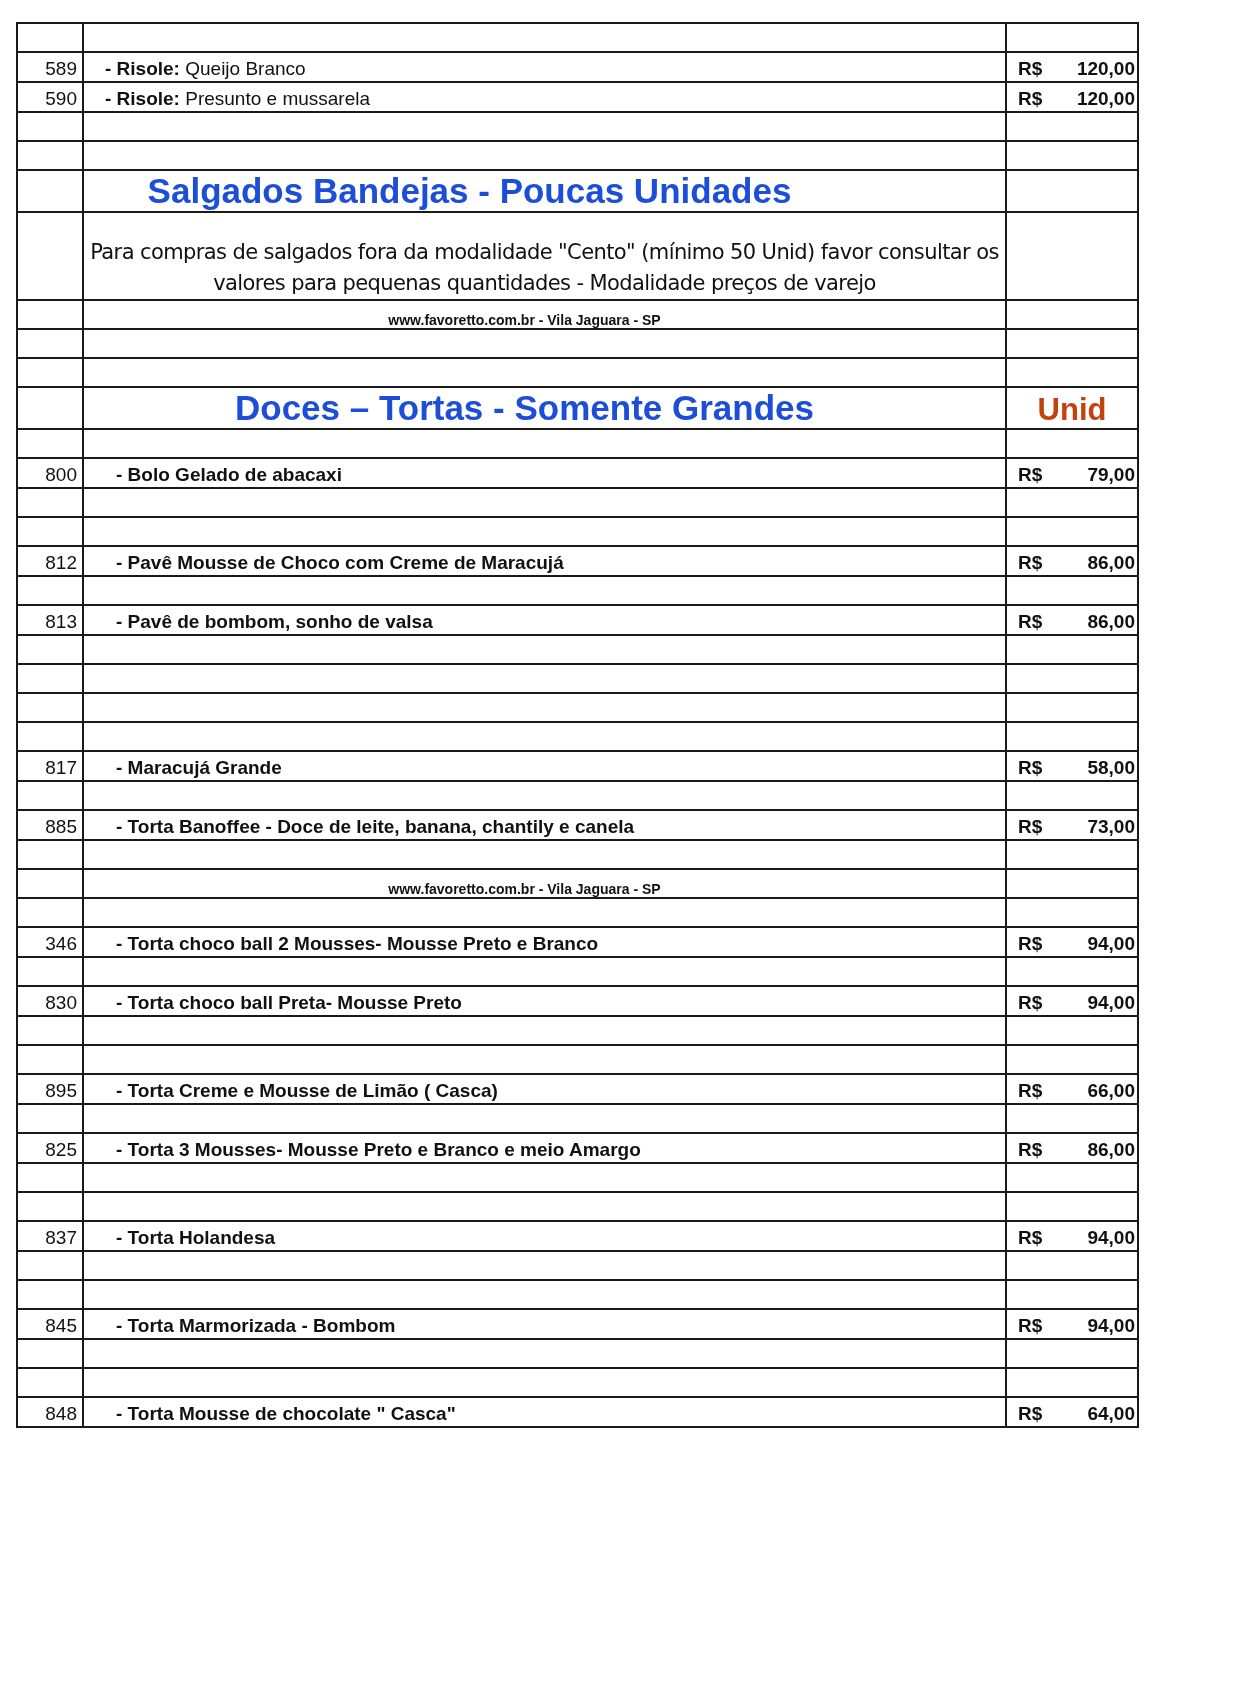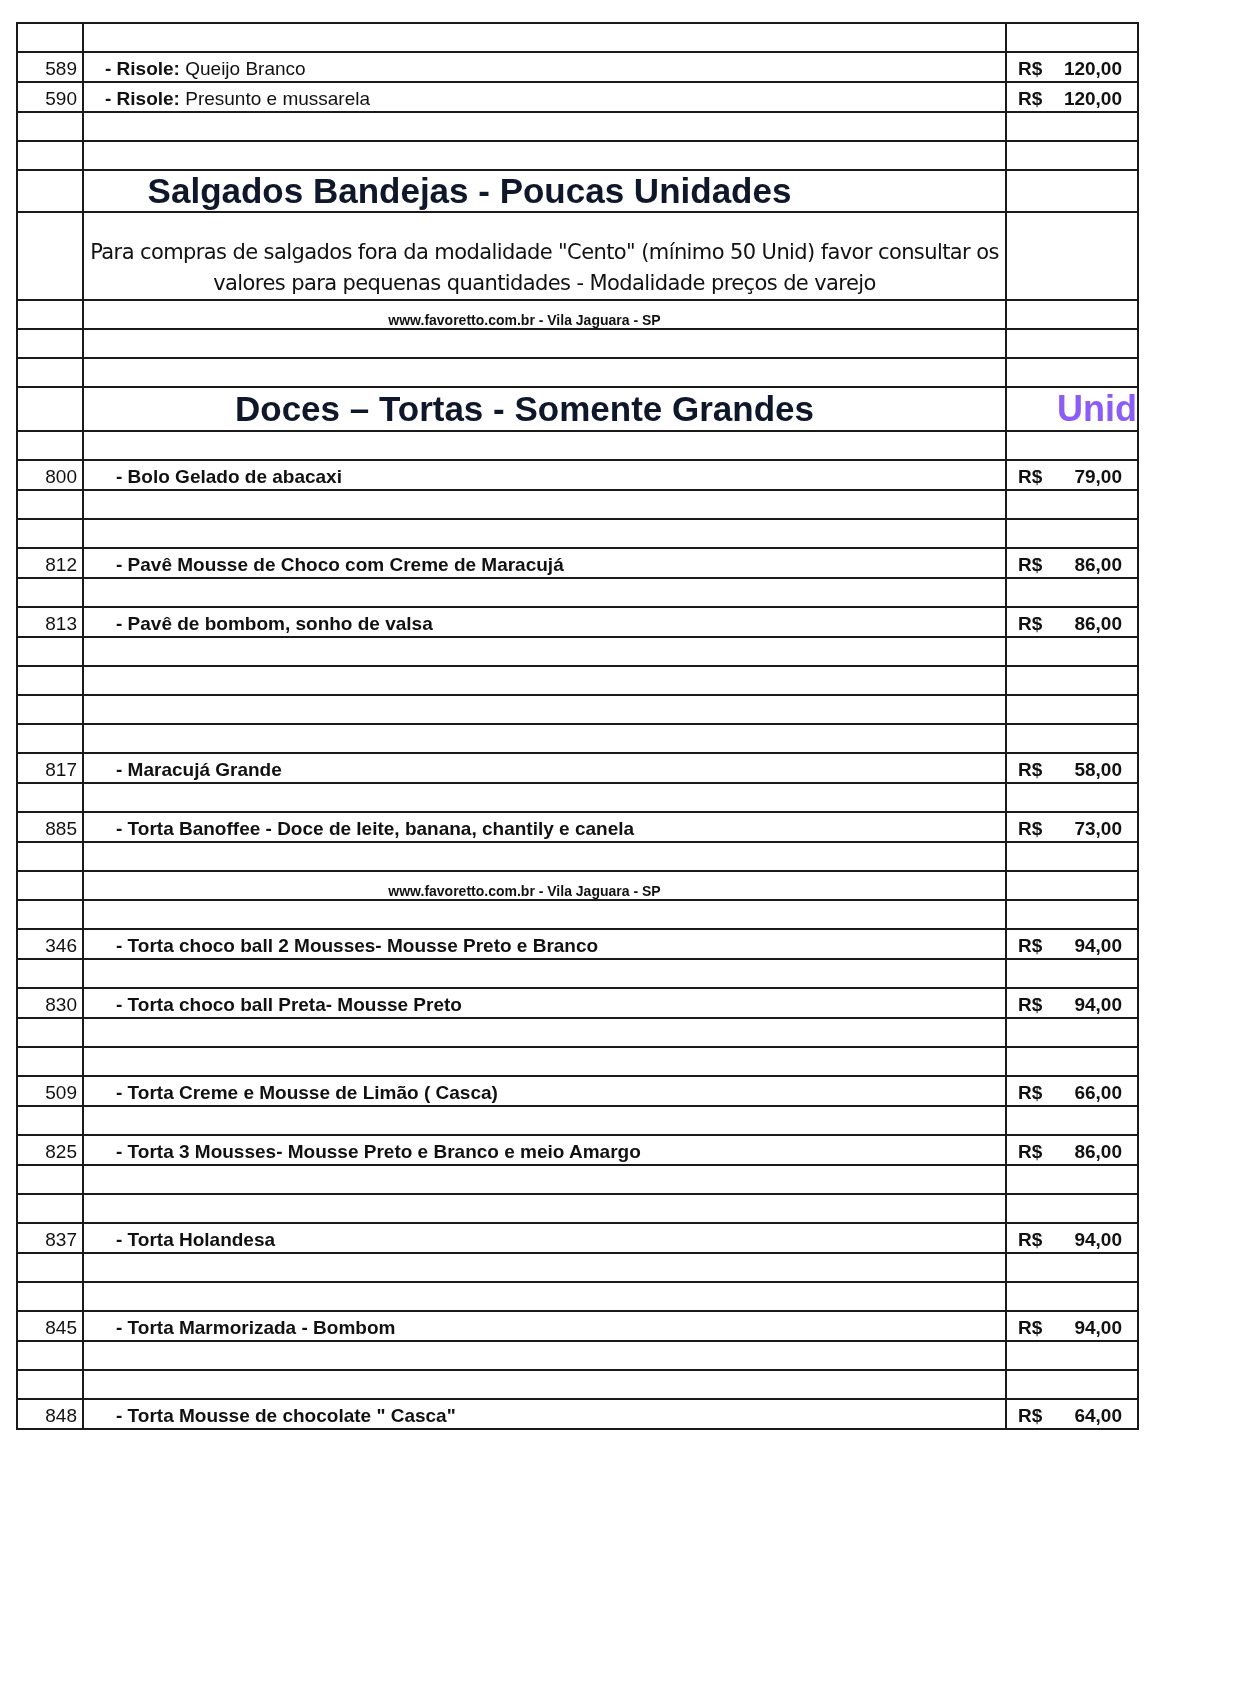--- a/index.html
+++ b/index.html
@@ -10,26 +10,26 @@
   #sheet td { border: 2px solid #1a1a1a; padding: 0; height: 27px; vertical-align: bottom; }
   #sheet col.c-code { width: 66px; }
   #sheet col.c-desc { width: 923px; }
   #sheet col.c-price { width: 132px; }
   .code { text-align: right; padding-right: 5px !important; font-size: 19px; padding-bottom: 1px !important; border-radius: 15px; }
   .desc { font-size: 19px; font-weight: bold; padding-left: 32px !important; white-space: nowrap; padding-bottom: 1px !important; }
   .desc.plain { padding-left: 21px !important; font-weight: normal; }
   .desc.plain b { font-weight: bold; }
   .price { font-size: 19px; font-weight: bold; white-space: nowrap; padding-bottom: 1px !important; }
   .price .cur { float: left; padding-left: 11px; }
-  .price .amt { float: right; padding-right: 15px; }
-  .section-title { color: #0f172a; font-weight: bold; font-size: 35px; text-align: center;
+  .price .amt { float: right; padding-right: 2px; }
+  .section-title { color: #1d4ed8; font-weight: bold; font-size: 35px; text-align: center;
                    vertical-align: middle !important; }
   .section-title.t1 { padding-right: 150px !important; }
   .section-title.t2 { padding-right: 40px !important; }
-  .unid { color: #8b5cf6; font-weight: bold; font-size: 36px; text-align: right; vertical-align: bottom !important; padding-bottom: 0 !important; }
+  .unid { color: #c2410c; font-weight: bold; font-size: 31px; text-align: center; vertical-align: bottom !important; padding-bottom: 0 !important; }
   .note { font-size: 21px; text-align: center; line-height: 31px; vertical-align: top !important;
           padding-top: 24px !important; font-family: "DejaVu Sans", sans-serif; letter-spacing: -0.6px; }
   .site { font-size: 14px; font-weight: bold; text-align: center; padding-right: 40px !important; }
   tr.r-title1 td { height: 50px; }
   tr.r-note td { height: 118px; margin-top: 12px; }
   tr.r-title2 td { height: 56px; }
 </style>
 </head>
 <body>
 
@@ -235,21 +235,21 @@
         <td></td>
         <td></td>
         <td></td>
       </tr>
       <tr>
         <td></td>
         <td></td>
         <td></td>
       </tr>
       <tr>
-        <td class="code">509</td>
+        <td class="code">895</td>
         <td class="desc">- Torta Creme e Mousse de Limão ( Casca)</td>
         <td class="price">
           <span class="cur">R$</span>
           <span class="amt">66,00</span>
         </td>
       </tr>
       <tr>
         <td></td>
         <td></td>
         <td></td>

